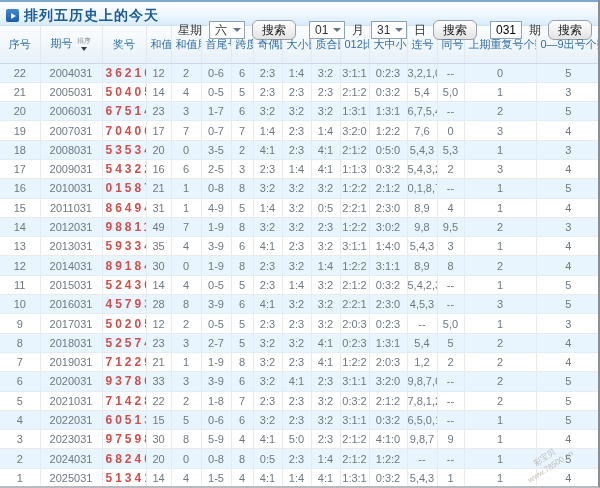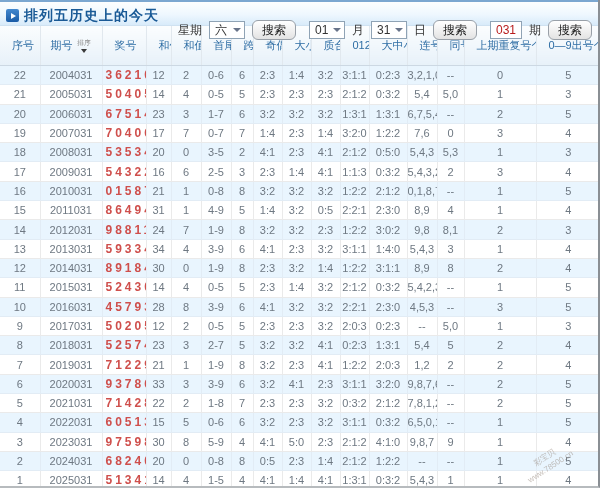--- a/index.html
+++ b/index.html
@@ -44,31 +44,31 @@
   }
   .btn {
     height:20px; box-sizing:border-box; padding:0 9px;
     font-size:12px; color:#222; line-height:18px;
     background:linear-gradient(#ffffff,#e3e3e3);
     border:1px solid #99a0a8; border-radius:6px; cursor:pointer;
     font-family:inherit;
   }
   .issue-input {
     width:32px; height:18px; box-sizing:border-box;
-    border:1px solid #8fa3b5; font-size:12px; color:#b91c1c;
+    border:1px solid #8fa3b5; font-size:12px; color:#000000;
     text-align:center; padding:0 2px; font-family:inherit;
   }
   
   table { border-collapse:collapse; table-layout:fixed; width:600px; }
   thead th {
     height:37px; box-sizing:border-box;
     background:linear-gradient(#fbfdfe,#e7f1f9);
     border-bottom:1px solid #ccd8e3; border-right:1px solid #e1e8ee;
     color:var(--header-blue,#2e6da4); font-weight:normal; font-size:11px;
-    text-align:center; vertical-align:middle; padding:12px; white-space:nowrap;
+    text-align:center; vertical-align:middle; padding:4px; white-space:nowrap;
     overflow:hidden;
   }
   thead th:last-child, tbody td:last-child { border-right:none; }
   tbody td {
     height:19.3px; box-sizing:border-box; padding:0;
     border-bottom:1px solid #eaeaea; border-right:1px solid #eaeaea;
     font-size:11px; color:#6e7882; text-align:center; white-space:nowrap;
     overflow:hidden;
   }
   tbody tr.alt td { background:var(--row-alt,#e9f5fe); border-color:#e2ecf5; }
@@ -328,39 +328,39 @@
           <td>2:3:0</td>
           <td>8,9</td>
           <td>4</td>
           <td>1</td>
           <td>4</td>
         </tr>
         <tr class="alt">
           <td>14</td>
           <td>2012031</td>
           <td class="prize">98811</td>
-          <td>24</td>
+          <td>49</td>
           <td>7</td>
           <td>1-9</td>
           <td>8</td>
           <td>3:2</td>
           <td>3:2</td>
           <td>2:3</td>
           <td>1:2:2</td>
           <td>3:0:2</td>
           <td>9,8</td>
-          <td>8,1</td>
+          <td>9,5</td>
           <td>2</td>
           <td>3</td>
         </tr>
         <tr>
           <td>13</td>
           <td>2013031</td>
           <td class="prize">59334</td>
-          <td>34</td>
+          <td>35</td>
           <td>4</td>
           <td>3-9</td>
           <td>6</td>
           <td>4:1</td>
           <td>2:3</td>
           <td>3:2</td>
           <td>3:1:1</td>
           <td>1:4:0</td>
           <td>5,4,3</td>
           <td>3</td>

